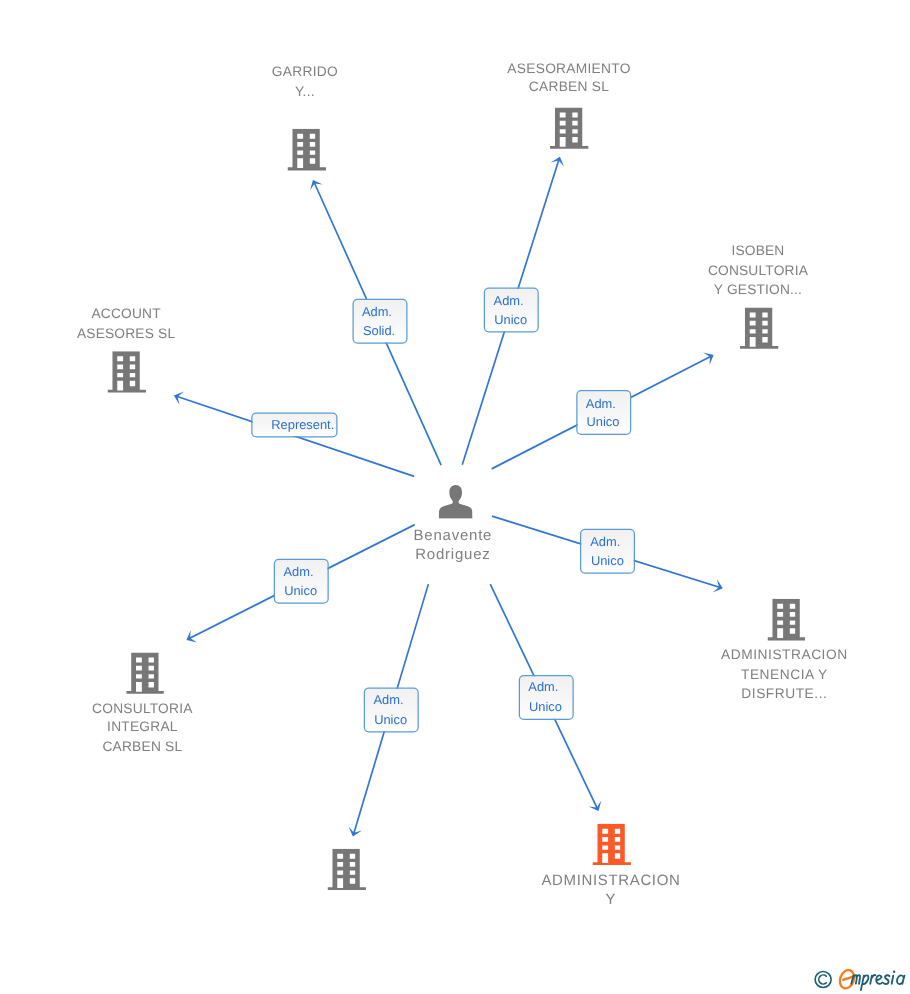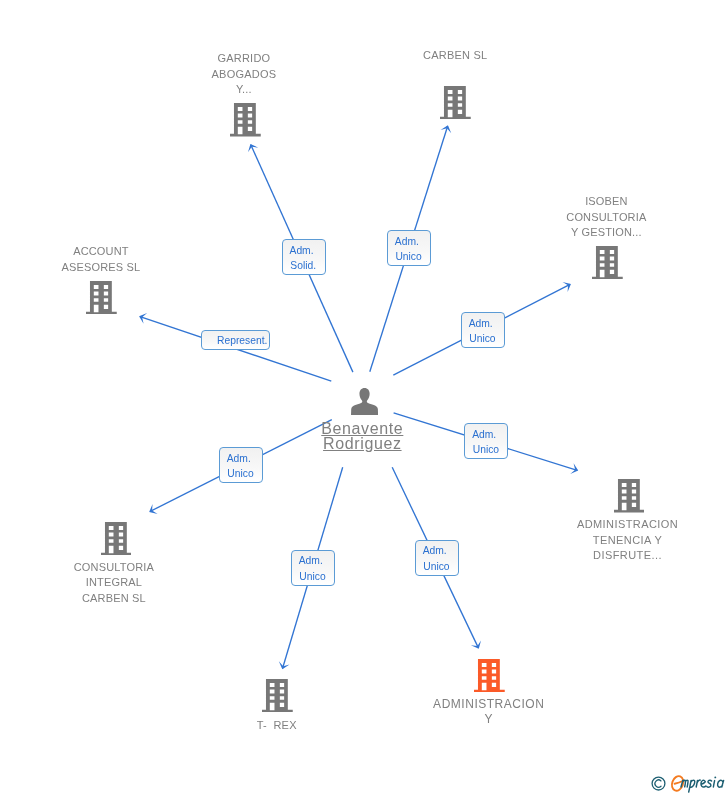--- a/index.html
+++ b/index.html
@@ -45,53 +45,53 @@
       <line x1="342.7" y1="467.3" x2="282.59" y2="668.24" stroke="#3275d3" stroke-width="1.35"></line>
       <polygon fill="#3275d3" points="282.30,669.20 278.83,661.27 283.22,666.13 289.56,664.48"></polygon>
       <line x1="392.2" y1="467.3" x2="478.37" y2="647.90" stroke="#3275d3" stroke-width="1.35"></line>
       <polygon fill="#3275d3" points="478.80,648.80 470.90,645.25 477.42,645.91 481.01,640.43"></polygon>
     </svg>
 
   <div id="nodes-layer">
       <div class="node-icon" style="left:230.02px;top:103.20px;"><svg width="30.75" height="33.48" viewBox="0 0 30.75 33.48" xmlns="http://www.w3.org/2000/svg">
           <path fill="#777777" fill-rule="evenodd" d="M3.97 0 H25.82 V30.85 H30.75 V33.48 H0 V30.85 H3.97 Z M7.80 4.07 H12.48 V7.99 H7.80 Z M17.84 4.07 H22.14 V7.99 H17.84 Z M7.80 10.52 H12.48 V14.49 H7.80 Z M17.84 10.52 H22.14 V14.49 H17.84 Z M7.80 17.36 H12.48 V20.80 H7.80 Z M17.84 17.36 H22.14 V20.80 H17.84 Z M7.80 23.67 H12.48 V31.32 H7.80 Z M17.84 23.67 H22.14 V27.98 H17.84 Z"></path>
         </svg></div>
-      <div class="node-label" style="left:93.80000000000001px;top:51.16px;width:300px;font-size:11px;line-height:15.4px;letter-spacing:0.22px;text-indent:0.22px;"><div>GARRIDO</div><div>ABOGADOS</div><div>Y...</div></div>
+      <div class="node-label" style="left:93.80000000000001px;top:51.16px;width:300px;font-size:11px;line-height:15.4px;letter-spacing:0.22px;text-indent:0.22px;"><div>GARRIDO</div><div>Y...</div></div>
       <div class="node-icon" style="left:440.42px;top:85.80px;"><svg width="30.75" height="33.48" viewBox="0 0 30.75 33.48" xmlns="http://www.w3.org/2000/svg">
           <path fill="#777777" fill-rule="evenodd" d="M3.97 0 H25.82 V30.85 H30.75 V33.48 H0 V30.85 H3.97 Z M7.80 4.07 H12.48 V7.99 H7.80 Z M17.84 4.07 H22.14 V7.99 H17.84 Z M7.80 10.52 H12.48 V14.49 H7.80 Z M17.84 10.52 H22.14 V14.49 H17.84 Z M7.80 17.36 H12.48 V20.80 H7.80 Z M17.84 17.36 H22.14 V20.80 H17.84 Z M7.80 23.67 H12.48 V31.32 H7.80 Z M17.84 23.67 H22.14 V27.98 H17.84 Z"></path>
         </svg></div>
-      <div class="node-label" style="left:305.1px;top:47.76px;width:300px;font-size:11px;line-height:15.4px;letter-spacing:0.22px;text-indent:0.22px;"><div>CARBEN SL</div></div>
+      <div class="node-label" style="left:305.1px;top:47.76px;width:300px;font-size:11px;line-height:15.4px;letter-spacing:0.22px;text-indent:0.22px;"><div>ASESORAMIENTO</div><div>CARBEN SL</div></div>
       <div class="node-icon" style="left:592.32px;top:246.00px;"><svg width="30.75" height="33.48" viewBox="0 0 30.75 33.48" xmlns="http://www.w3.org/2000/svg">
           <path fill="#777777" fill-rule="evenodd" d="M3.97 0 H25.82 V30.85 H30.75 V33.48 H0 V30.85 H3.97 Z M7.80 4.07 H12.48 V7.99 H7.80 Z M17.84 4.07 H22.14 V7.99 H17.84 Z M7.80 10.52 H12.48 V14.49 H7.80 Z M17.84 10.52 H22.14 V14.49 H17.84 Z M7.80 17.36 H12.48 V20.80 H7.80 Z M17.84 17.36 H22.14 V20.80 H17.84 Z M7.80 23.67 H12.48 V31.32 H7.80 Z M17.84 23.67 H22.14 V27.98 H17.84 Z"></path>
         </svg></div>
       <div class="node-label" style="left:456.29999999999995px;top:194.26px;width:300px;font-size:11px;line-height:15.4px;letter-spacing:0.15px;text-indent:0.15px;"><div>ISOBEN</div><div>CONSULTORIA</div><div>Y GESTION...</div></div>
       <div class="node-icon" style="left:86.42px;top:281.00px;"><svg width="30.75" height="33.48" viewBox="0 0 30.75 33.48" xmlns="http://www.w3.org/2000/svg">
           <path fill="#777777" fill-rule="evenodd" d="M3.97 0 H25.82 V30.85 H30.75 V33.48 H0 V30.85 H3.97 Z M7.80 4.07 H12.48 V7.99 H7.80 Z M17.84 4.07 H22.14 V7.99 H17.84 Z M7.80 10.52 H12.48 V14.49 H7.80 Z M17.84 10.52 H22.14 V14.49 H17.84 Z M7.80 17.36 H12.48 V20.80 H7.80 Z M17.84 17.36 H22.14 V20.80 H17.84 Z M7.80 23.67 H12.48 V31.32 H7.80 Z M17.84 23.67 H22.14 V27.98 H17.84 Z"></path>
         </svg></div>
       <div class="node-label" style="left:-49.2px;top:244.46px;width:300px;font-size:11px;line-height:15.4px;letter-spacing:0.15px;text-indent:0.15px;"><div>ACCOUNT</div><div>ASESORES SL</div></div>
       <div class="node-icon" style="left:613.52px;top:479.10px;"><svg width="30.75" height="33.48" viewBox="0 0 30.75 33.48" xmlns="http://www.w3.org/2000/svg">
           <path fill="#777777" fill-rule="evenodd" d="M3.97 0 H25.82 V30.85 H30.75 V33.48 H0 V30.85 H3.97 Z M7.80 4.07 H12.48 V7.99 H7.80 Z M17.84 4.07 H22.14 V7.99 H17.84 Z M7.80 10.52 H12.48 V14.49 H7.80 Z M17.84 10.52 H22.14 V14.49 H17.84 Z M7.80 17.36 H12.48 V20.80 H7.80 Z M17.84 17.36 H22.14 V20.80 H17.84 Z M7.80 23.67 H12.48 V31.32 H7.80 Z M17.84 23.67 H22.14 V27.98 H17.84 Z"></path>
         </svg></div>
       <div class="node-label" style="left:477.29999999999995px;top:517.36px;width:300px;font-size:11px;line-height:15.4px;letter-spacing:0.42px;text-indent:0.42px;"><div>ADMINISTRACION</div><div>TENENCIA Y</div><div>DISFRUTE...</div></div>
       <div class="node-icon" style="left:100.62px;top:521.90px;"><svg width="30.75" height="33.48" viewBox="0 0 30.75 33.48" xmlns="http://www.w3.org/2000/svg">
           <path fill="#777777" fill-rule="evenodd" d="M3.97 0 H25.82 V30.85 H30.75 V33.48 H0 V30.85 H3.97 Z M7.80 4.07 H12.48 V7.99 H7.80 Z M17.84 4.07 H22.14 V7.99 H17.84 Z M7.80 10.52 H12.48 V14.49 H7.80 Z M17.84 10.52 H22.14 V14.49 H17.84 Z M7.80 17.36 H12.48 V20.80 H7.80 Z M17.84 17.36 H22.14 V20.80 H17.84 Z M7.80 23.67 H12.48 V31.32 H7.80 Z M17.84 23.67 H22.14 V27.98 H17.84 Z"></path>
         </svg></div>
       <div class="node-label" style="left:-36.2px;top:559.76px;width:300px;font-size:11px;line-height:15.4px;letter-spacing:0.18px;text-indent:0.18px;"><div>CONSULTORIA</div><div>INTEGRAL</div><div>CARBEN SL</div></div>
       <div class="node-icon" style="left:262.42px;top:679.00px;"><svg width="30.75" height="33.48" viewBox="0 0 30.75 33.48" xmlns="http://www.w3.org/2000/svg">
           <path fill="#777777" fill-rule="evenodd" d="M3.97 0 H25.82 V30.85 H30.75 V33.48 H0 V30.85 H3.97 Z M7.80 4.07 H12.48 V7.99 H7.80 Z M17.84 4.07 H22.14 V7.99 H17.84 Z M7.80 10.52 H12.48 V14.49 H7.80 Z M17.84 10.52 H22.14 V14.49 H17.84 Z M7.80 17.36 H12.48 V20.80 H7.80 Z M17.84 17.36 H22.14 V20.80 H17.84 Z M7.80 23.67 H12.48 V31.32 H7.80 Z M17.84 23.67 H22.14 V27.98 H17.84 Z"></path>
         </svg></div>
-      <div class="node-label" style="left:126.60000000000002px;top:717.56px;width:300px;font-size:11px;line-height:15.4px;letter-spacing:0.22px;text-indent:0.22px;"><div>T-  REX</div></div>
+      <div class="node-label" style="left:126.60000000000002px;top:717.56px;width:300px;font-size:11px;line-height:15.4px;letter-spacing:0.22px;text-indent:0.22px;"></div>
       <div class="node-icon" style="left:474.22px;top:659.00px;"><svg width="30.75" height="33.48" viewBox="0 0 30.75 33.48" xmlns="http://www.w3.org/2000/svg">
           <path fill="#fb5a28" fill-rule="evenodd" d="M3.97 0 H25.82 V30.85 H30.75 V33.48 H0 V30.85 H3.97 Z M7.80 4.07 H12.48 V7.99 H7.80 Z M17.84 4.07 H22.14 V7.99 H17.84 Z M7.80 10.52 H12.48 V14.49 H7.80 Z M17.84 10.52 H22.14 V14.49 H17.84 Z M7.80 17.36 H12.48 V20.80 H7.80 Z M17.84 17.36 H22.14 V20.80 H17.84 Z M7.80 23.67 H12.48 V31.32 H7.80 Z M17.84 23.67 H22.14 V27.98 H17.84 Z"></path>
         </svg></div>
       <div class="node-label" style="left:338.5px;top:697.03px;width:300px;font-size:12px;line-height:15.4px;letter-spacing:0.52px;text-indent:0.52px;"><div>ADMINISTRACION</div><div>Y</div></div>
       <div class="center-node" style="left:350.9px;top:387.8px;"><svg width="27.1" height="26.9" viewBox="0 0 27.1 26.9" xmlns="http://www.w3.org/2000/svg">
           <path fill="#777777" d="M13.55 0 C10.45 0 8.45 2.30 8.45 5.75 C8.45 8.30 9.35 10.65 10.60 12.05 C11.15 12.70 11.35 13.25 11.25 13.80 C11.10 14.55 10.45 15.05 9.10 15.45 L5.05 16.65 C1.95 17.60 0.55 18.70 0.22 20.95 L0.00 26.90 H27.10 L26.88 20.95 C26.55 18.70 25.15 17.60 22.05 16.65 L18.00 15.45 C16.65 15.05 16.00 14.55 15.85 13.80 C15.75 13.25 15.95 12.70 16.50 12.05 C17.75 10.65 18.65 8.30 18.65 5.75 C18.65 2.30 16.65 0 13.55 0 Z"></path>
         </svg></div>
-      <div class="center-label" style="left:212px;top:420.63px;width:300px;font-size:16px;line-height:15.2px;letter-spacing:0.62px;text-indent:0.62px;text-decoration:underline;"><div>Benavente</div><div>Rodriguez</div></div>
+      <div class="center-label" style="left:212px;top:420.63px;width:300px;font-size:12px;line-height:15.2px;letter-spacing:0.62px;text-indent:0.62px;"><div>Benavente</div><div>Rodriguez</div></div>
       <div class="edge-label" style="left:281.5px;top:238.6px;width:44.1px;height:36.1px;">
         <span class="l0">Adm.</span>
         <span class="l1">Solid.</span>
       </div>
       <div class="edge-label" style="left:386.7px;top:229.6px;width:44.4px;height:36.3px;">
         <span class="l0">Adm.</span>
         <span class="l1">Unico</span>
       </div>
       <div class="edge-label" style="left:460.6px;top:311.7px;width:44.2px;height:36.2px;">
         <span class="l0">Adm.</span>

